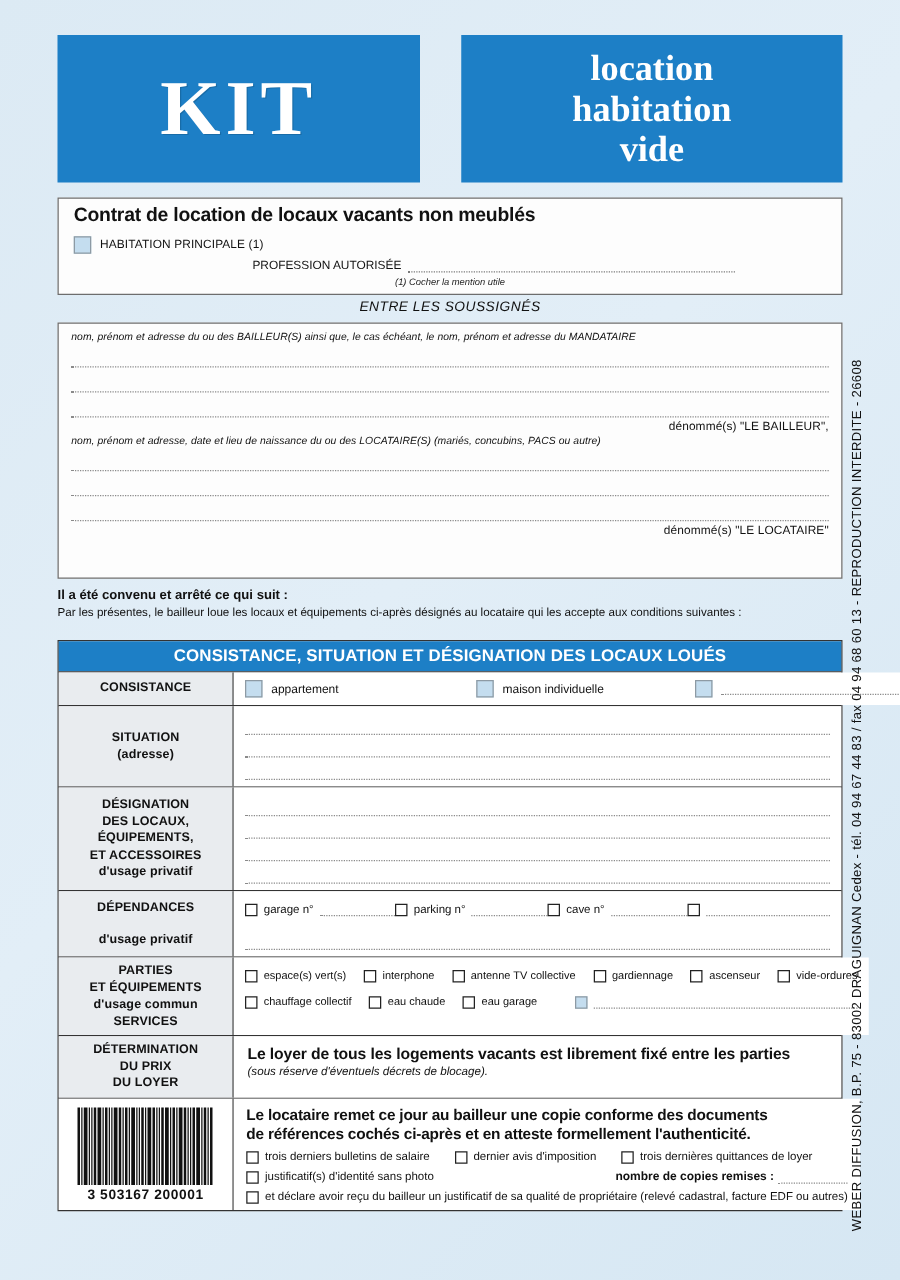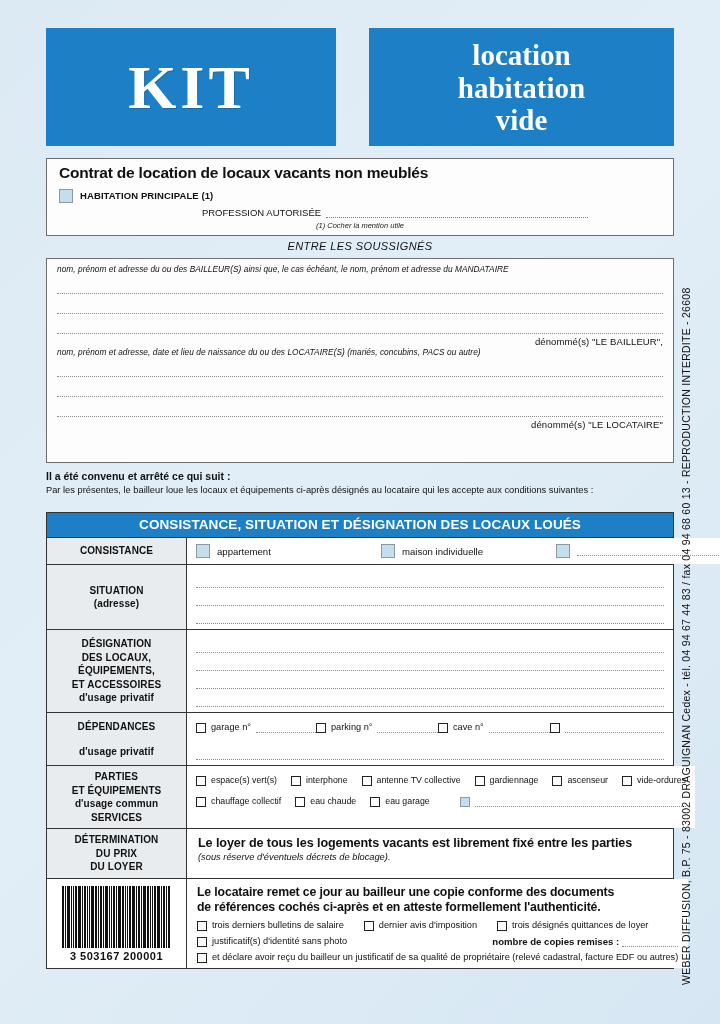--- a/index.html
+++ b/index.html
@@ -86,21 +86,21 @@
   }
   .cb-blue {
     width: 14px; height: 14px;
     background: #c4ddef;
     border: 1px solid #8d9aa4;
     box-sizing: border-box;
     flex: none;
   }
   .cb-label {
     font-size: 9.5px;
-    font-weight: bold;
+    font-weight: normal;
     letter-spacing: .1px;
   }
   .left-opt { display: flex; align-items: center; gap: 7px; }
   .right-opt { display: flex; align-items: center; gap: 7px; }
   .prof-line {
     text-align: center;
     font-size: 9.5px;
     font-weight: normal;
     margin-top: 2px;
     padding-left: 70px;
@@ -528,21 +528,21 @@
           <div class="chk">
             <span class="cb-white"></span>
             <span class="txt">trois derniers bulletins de salaire</span>
           </div>
           <div class="chk">
             <span class="cb-white"></span>
             <span class="txt">dernier avis d'imposition</span>
           </div>
           <div class="chk" style="margin-right:0">
             <span class="cb-white"></span>
-            <span class="txt">trois désignés quittances de loyer</span>
+            <span class="txt">trois dernières quittances de loyer</span>
           </div>
         </div>
         <div class="docs-line">
           <div class="chk">
             <span class="cb-white"></span>
             <span class="txt">justificatif(s) d'identité sans photo</span>
           </div>
           <div class="nombre">
             <span>nombre de copies remises :</span>
             <span class="fill"></span>

